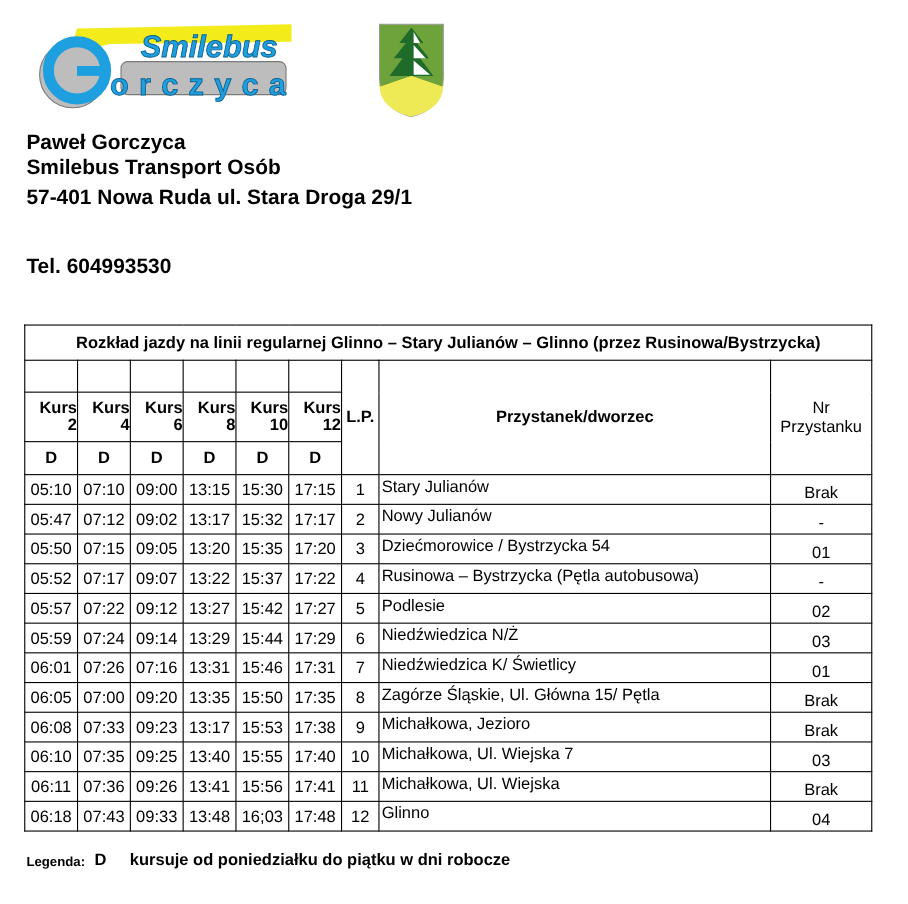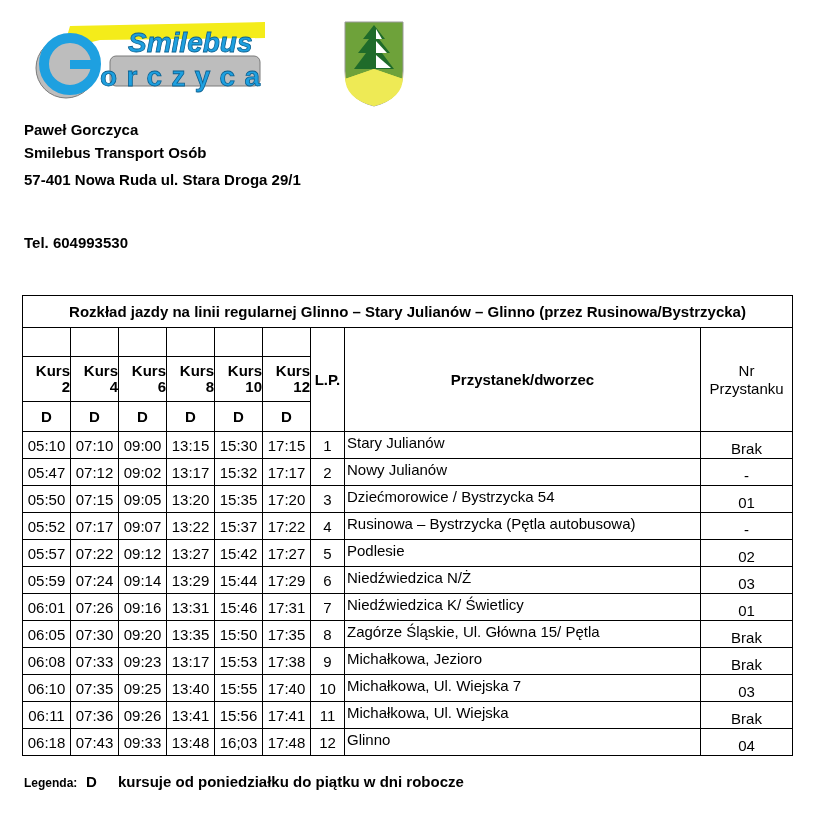--- a/index.html
+++ b/index.html
@@ -1,19 +1,19 @@
 <!DOCTYPE html>
 <html><head>
 <meta charset="utf-8">
 <style>
   html, body { margin:0; padding:0; background:#ffffff; }
   body { width:825px; height:822px; position:relative; overflow:hidden; font-family:"Liberation Sans", sans-serif; color:#000; }
   .logo { position:absolute; left:30px; top:16px; width:238px; height:88px; }
   .crest { position:absolute; left:344px; top:21px; width:60px; height:86px; }
-  .contact { position:absolute; left:24px; font-weight:bold; font-size:15px; line-height:18px; white-space:nowrap; }
+  .contact { position:absolute; left:24px; font-weight:bold; font-size:19px; line-height:18px; white-space:nowrap; }
   table.tt { position:absolute; left:22px; top:257px; border-collapse:collapse; table-layout:fixed; width:770px;margin-top:38px; }
   table.tt td { border:1px solid #000; padding:0; font-size:15px; vertical-align:middle; }
   .title-cell { height:31px; text-align:center; font-weight:bold; font-size:13px; }
   .blank { height:28px; }
   .kurs { height:44px; text-align:right; font-weight:bold; font-size:15px; line-height:16px; }
   .dcell { height:29px; text-align:center; font-weight:bold; font-size:15px; }
   .lp-h { text-align:center; font-weight:bold; font-size:13px; }
   .stop-h { text-align:center; font-weight:bold; font-size:14px; }
   .nr-h { text-align:center; font-size:15px; line-height:18px; }
   .time { text-align:center; height:26px; font-size:15px; }
@@ -186,31 +186,31 @@
         <td class="time">13:29</td>
         <td class="time">15:44</td>
         <td class="time">17:29</td>
         <td class="lp">6</td>
         <td class="stop">Niedźwiedzica N/Ż</td>
         <td class="nr">03</td>
       </tr>
       <tr>
         <td class="time">06:01</td>
         <td class="time">07:26</td>
-        <td class="time">09:16</td>
+        <td class="time">07:16</td>
         <td class="time">13:31</td>
         <td class="time">15:46</td>
         <td class="time">17:31</td>
         <td class="lp">7</td>
         <td class="stop">Niedźwiedzica K/ Świetlicy</td>
         <td class="nr">01</td>
       </tr>
       <tr>
         <td class="time">06:05</td>
-        <td class="time">07:30</td>
+        <td class="time">07:00</td>
         <td class="time">09:20</td>
         <td class="time">13:35</td>
         <td class="time">15:50</td>
         <td class="time">17:35</td>
         <td class="lp">8</td>
         <td class="stop">Zagórze Śląskie, Ul. Główna 15/ Pętla</td>
         <td class="nr">Brak</td>
       </tr>
       <tr>
         <td class="time">06:08</td>

